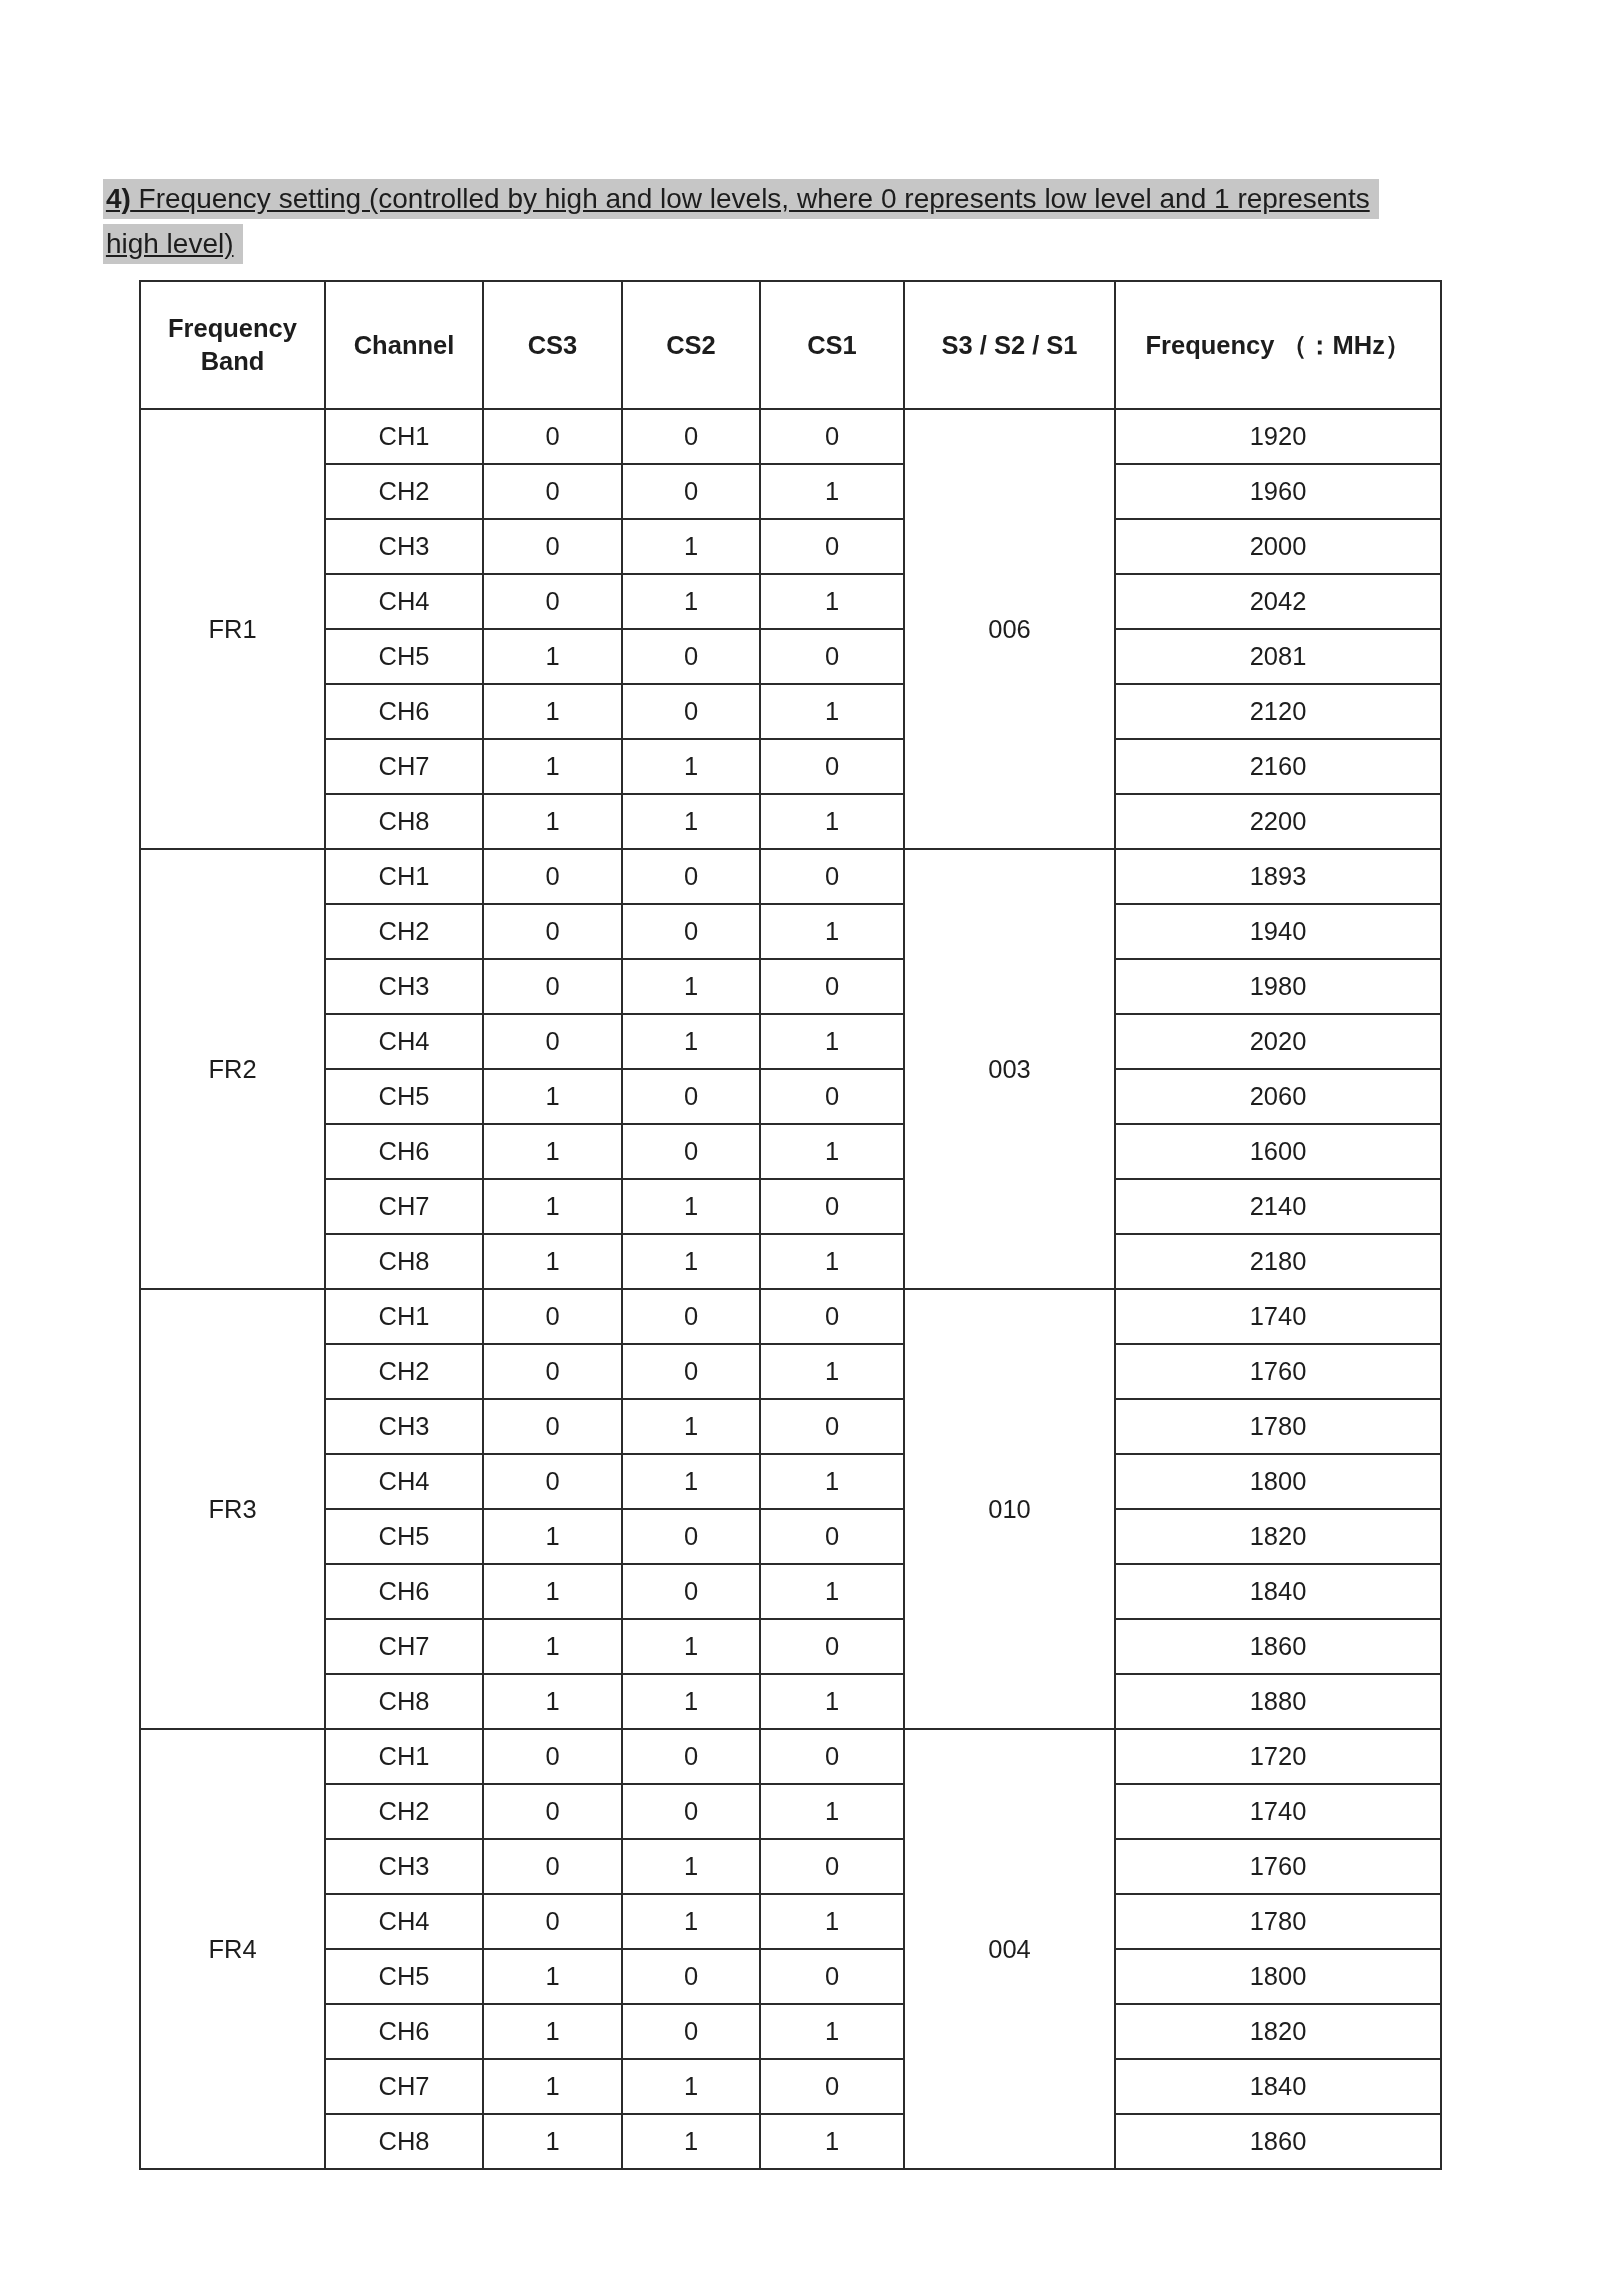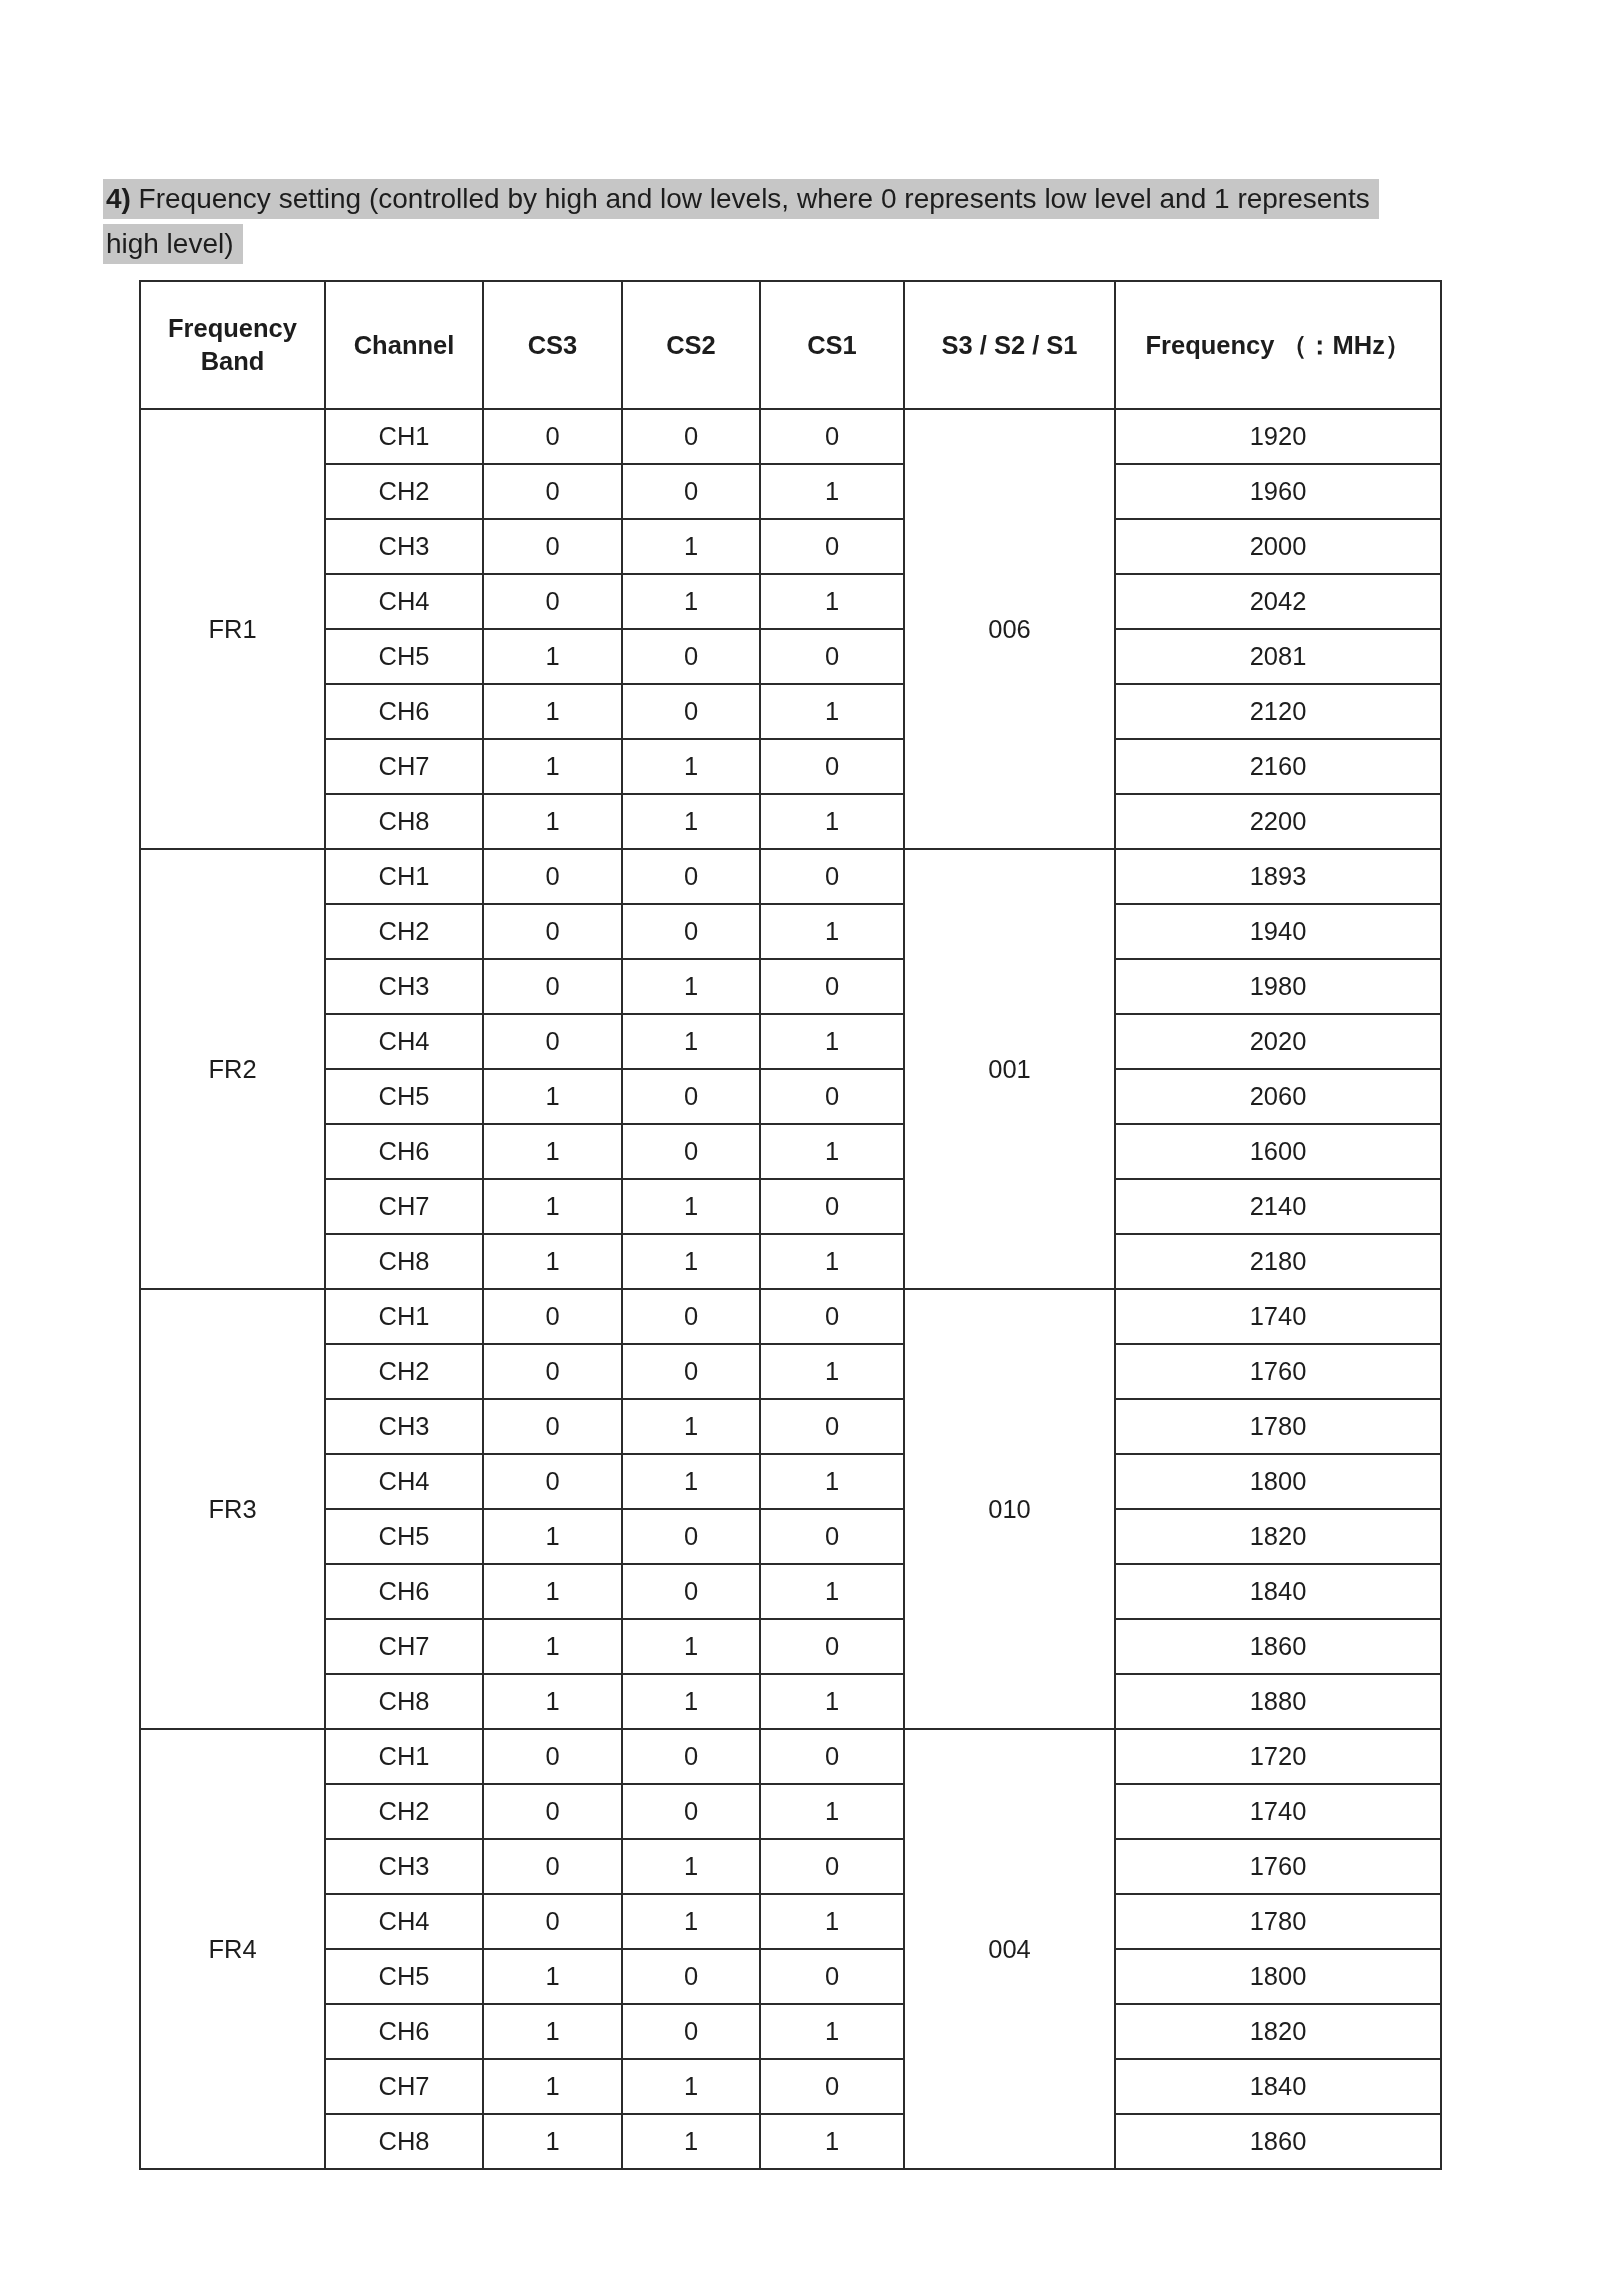--- a/index.html
+++ b/index.html
@@ -16,20 +16,21 @@
     left: 103px;
     top: 176px;
     width: 1441px;
     font-size: 28px;
     line-height: 45px;
   }
   .title-line { white-space: nowrap; }
   .hl {
     background: #c6c6c6;
     padding: 3.9px 9.8px 4.9px 2.9px;
+    text-decoration: underline;
   }
   .hl .bold { font-weight: bold; }
   .table-wrap {
     position: absolute;
     left: 139px;
     top: 280px;
   }
   table.freq {
     border-collapse: collapse;
     table-layout: fixed;
@@ -140,21 +141,21 @@
           <td>1</td>
           <td>1</td>
           <td>2200</td>
         </tr>
         <tr>
           <td rowspan="8">FR2</td>
           <td>CH1</td>
           <td>0</td>
           <td>0</td>
           <td>0</td>
-          <td rowspan="8">001</td>
+          <td rowspan="8">003</td>
           <td>1893</td>
         </tr>
         <tr>
           <td>CH2</td>
           <td>0</td>
           <td>0</td>
           <td>1</td>
           <td>1940</td>
         </tr>
         <tr>

